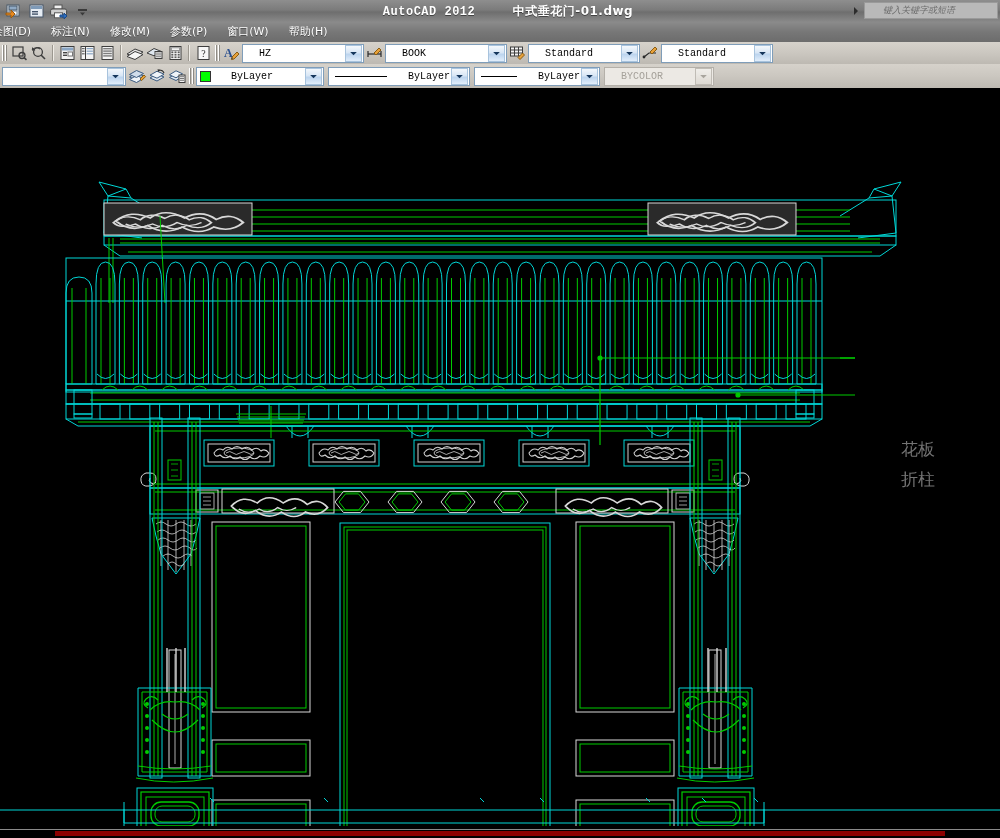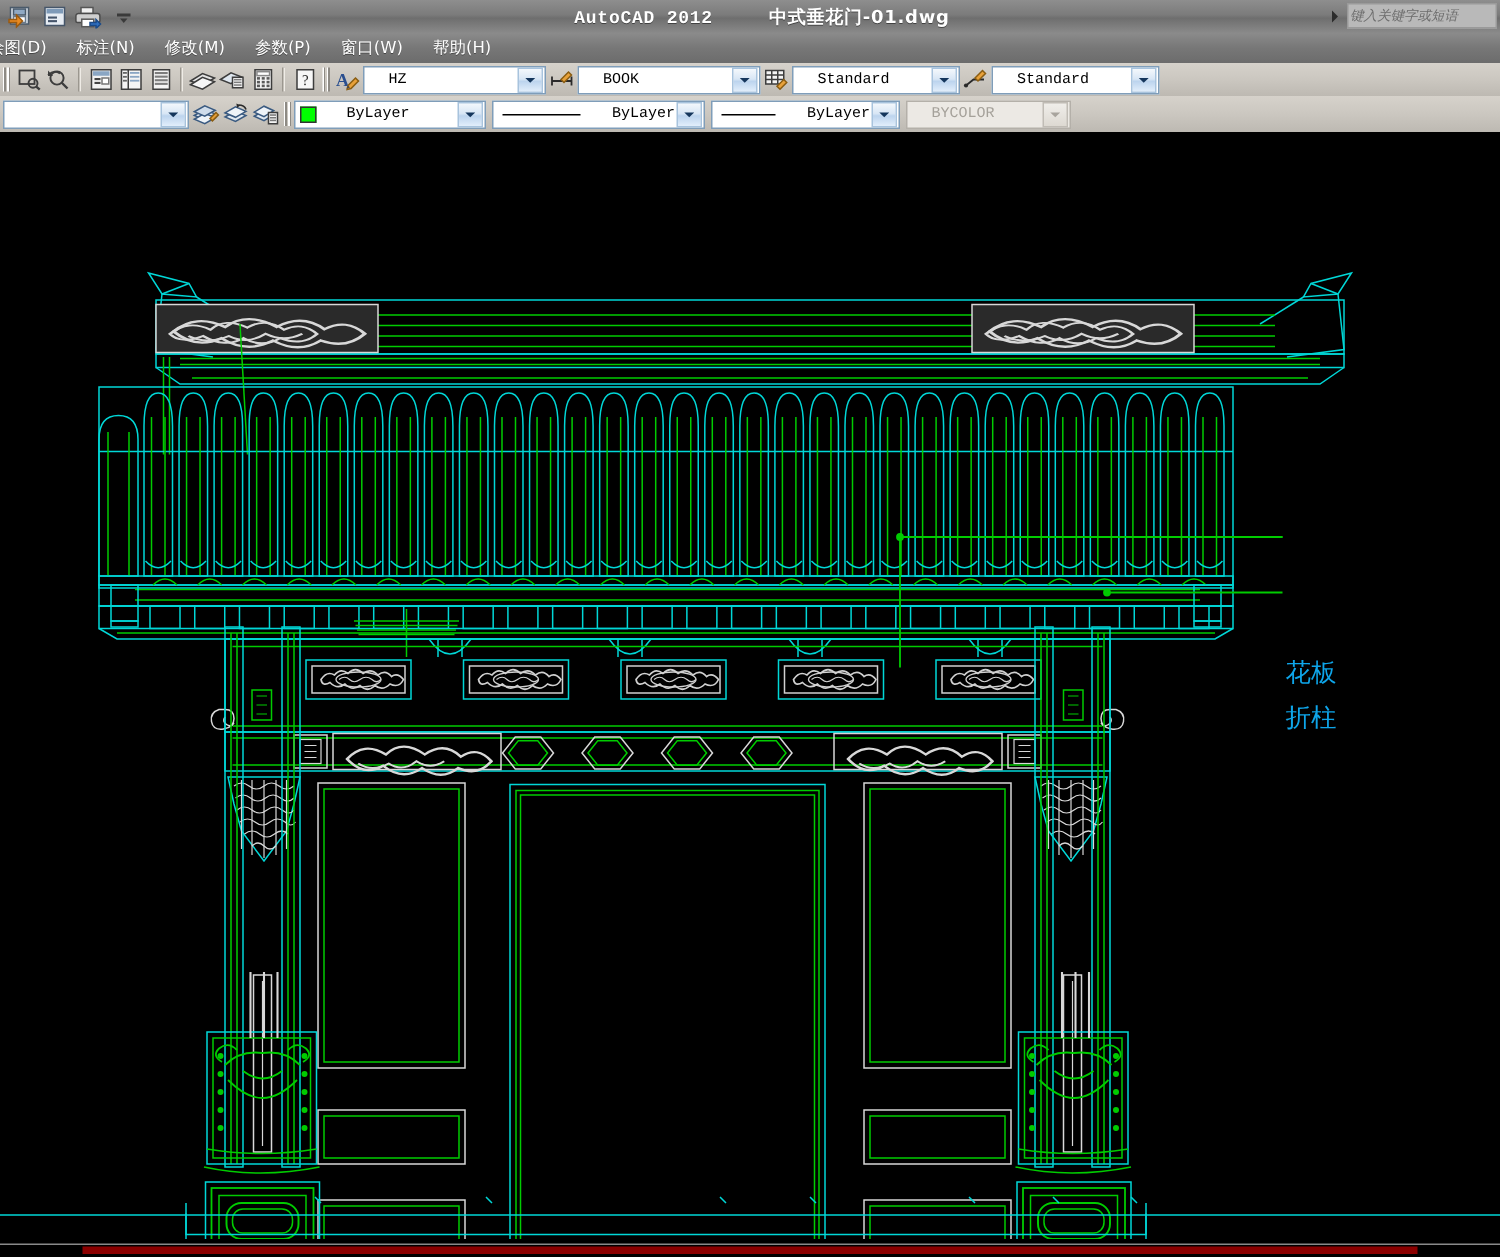--- a/index.html
+++ b/index.html
@@ -15,21 +15,21 @@
   .qat-btn svg{display:block;}
   .title-text{position:absolute;left:16px;right:0;text-align:center;
     font-size:12px;color:#ffffff;font-weight:bold;letter-spacing:.5px;
     font-family:"Liberation Mono","DejaVu Sans Mono",monospace;
     text-shadow:0 1px 0 rgba(0,0,0,.45);pointer-events:none;}
   .title-cn{font-family:"DejaVu Sans",sans-serif;}
   .tb-right{position:absolute;right:2px;top:2px;display:flex;align-items:center;gap:4px;}
   .search-wrap{display:flex;align-items:center;gap:3px;}
   .search-arrow{width:10px;height:12px;display:flex;align-items:center;justify-content:center;}
   .search-box{width:96px;height:15px;background:#b9b9b9;border:1px solid #9a9a9a;
-    font-size:9px;color:#6d6d6d;padding:0 1px;line-height:15px;overflow:hidden;
+    font-size:9px;color:#6d6d6d;padding:0 18px;line-height:15px;overflow:hidden;
     white-space:nowrap;font-style:italic;}
 
   
   .menubar{position:absolute;left:0;top:22px;width:1000px;height:20px;
     background:linear-gradient(180deg,#8b8b8b 0%,#777 50%,#6c6c6c 100%);
     display:flex;align-items:center;}
   .menu-item{font-size:11px;color:#ffffff;padding:0 10px;line-height:20px;
     white-space:nowrap;font-family:"DejaVu Sans",sans-serif;
     text-shadow:0 1px 0 rgba(0,0,0,.4);}
   .menu-item:first-child{padding-left:0;margin-left:-8px;}
@@ -59,22 +59,22 @@
   .combo.disabled .cbtn{background:linear-gradient(180deg,#f0eeea,#ddd9d2);border-color:#c0bcb5;}
   .swatch{width:9px;height:9px;margin:0 4px 0 3px;border:1px solid #333;}
   .ltline{width:52px;height:1px;background:#000;margin:0 5px 0 6px;}
   .ltline.thin{width:36px;}
 
   
   .canvas{position:absolute;left:0;top:88px;width:1000px;height:750px;
     background:#000;overflow:hidden;}
   .canvas svg{display:block;}
 
-  .lbl{position:absolute;color:#0ea5e9;font-size:17px;
-    font-family:"DejaVu Sans",sans-serif;line-height:1;white-space:nowrap;}
+  .lbl{position:absolute;color:#737373;font-size:17px;
+    font-family:"DejaVu Sans",sans-serif;line-height:1;white-space:nowrap;margin-left:44px;}
   #lbl-huaban{left:857px;top:353px;}
   #lbl-zhezhu{left:857px;top:383px;}
 </style>
 </head>
 <body>
 
 <div class="titlebar">
   <div class="qat">
     <div class="qat-btn">
       <svg width="17" height="15" viewBox="0 0 17 15">

